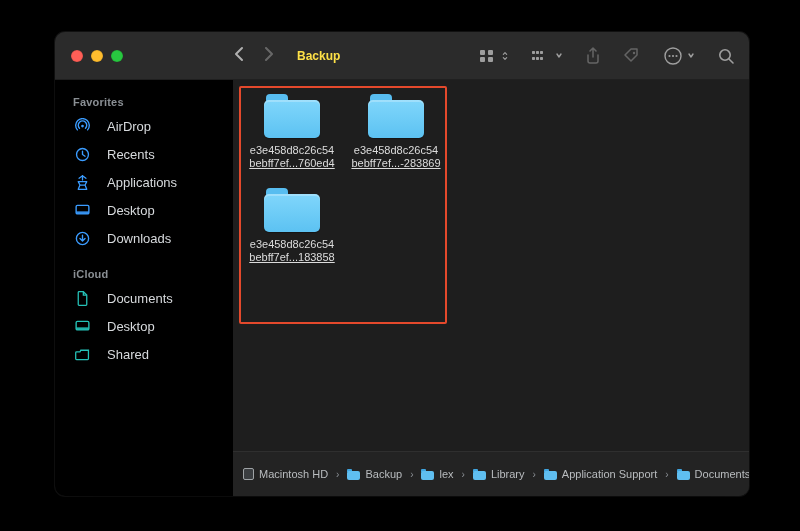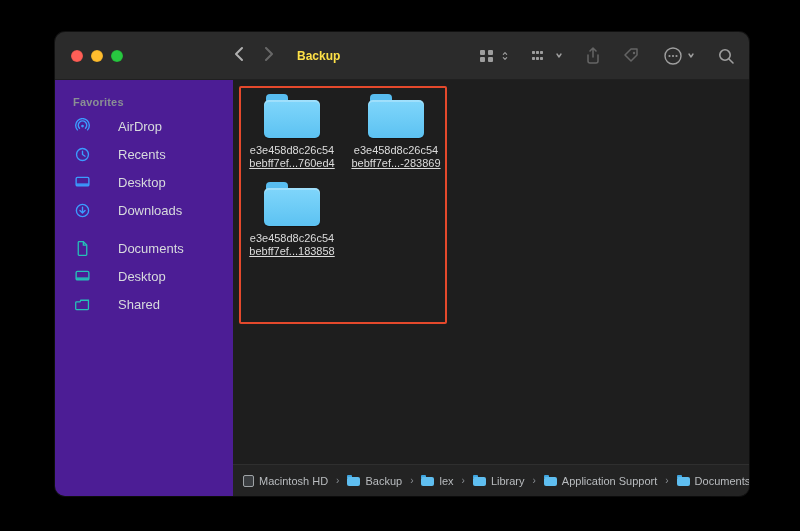--- a/index.html
+++ b/index.html
@@ -57,31 +57,31 @@
   .spacer { flex:1; }
   .tool-icons { display:flex; align-items:center; gap:22px; color:#9e9e9e; }
   .tool-icons .group { display:flex; align-items:center; gap:4px; }
   .tool-icons svg { display:block; }
   .chev { width:8px; height:10px; }
 
   
   .body { flex:1; display:flex; min-height:0; }
   .sidebar {
     width:178px; flex:0 0 178px;
-    background:#4c1d95;
+    background:#000000;
     padding: 10px 0 4px 0;
     overflow:hidden;
   }
   .section-title {
     color:#8a8f94; font-size:11px; font-weight:600;
     padding: 6px 18px 4px 18px;
     letter-spacing:0.2px;
   }
   .side-item {
-    display:flex; align-items:center; gap:27px;
+    display:flex; align-items:center; gap:16px;
     padding: 5px 12px 5px 18px;
     color:#d7dadd; font-size:13px;
     border-radius:6px; margin:0 0;
     cursor:default;
   }
   .side-item .icon { width:18px; height:18px; display:flex; align-items:center; justify-content:center; color:#3b9cff; }
   .side-item .icon svg { width:17px; height:17px; }
   .side-item .icon.teal { color:#25c2b8; }
   .section-gap { height:10px; }
 
@@ -98,21 +98,21 @@
   }
   .highlight-box {
     position:absolute;
     left:6px; top:6px;
     width:208px; height:238px;
     border:2px solid #e4492c;
     border-radius:2px;
     pointer-events:none;
   }
   .icon-grid {
-    display:flex; flex-wrap:wrap; gap:6px 6px;
+    display:flex; flex-wrap:wrap; gap:12px 6px;
     width: 210px;
   }
   .file {
     width: 98px;
     display:flex; flex-direction:column; align-items:center;
     padding-top:4px;
   }
   .folder-icon {
     width:56px; height:46px; position:relative; margin-bottom:6px;
   }
@@ -129,21 +129,21 @@
   }
   .file-label {
     color:#dcdcdc; font-size:11px; line-height:13px;
     text-align:center; width:100%;
     word-break:break-all;
   }
   .file-label .l2 { display:block;text-decoration:underline; }
 
   
   .pathbar {
-    height:32px; border-top:1px solid rgba(255,255,255,0.06);
+    height:45px; border-top:1px solid rgba(255,255,255,0.06);
     background:#232323;
     display:flex; align-items:center;
     padding: 0 10px;
     gap:6px;
     color:#b9bcbf; font-size:11px;
     white-space:nowrap; overflow:hidden;
   }
   .crumb { display:flex; align-items:center; gap:5px; }
   .sep { color:#8a8f94; font-size:10px; padding:0 2px; }
   .mini-folder {
@@ -270,37 +270,46 @@
             <svg viewBox="0 0 20 20">
               <circle cx="10" cy="10" r="7" fill="none" stroke="currentColor" stroke-width="1.6"></circle>
               <path d="M10 6v4l3 2" fill="none" stroke="currentColor" stroke-width="1.6" stroke-linecap="round"></path>
             </svg>
           </span>
         <span>Recents</span>
       </div>
       <div class="side-item">
         <span class="icon">
             <svg viewBox="0 0 20 20">
+              <path d="M10 2v5M10 2l-4 3M10 2l4 3M6 18h8M7 13l-2 5M13 13l2 5M5 9h10l-2 4H7z" fill="none" stroke="currentColor" stroke-width="1.5" stroke-linecap="round" stroke-linejoin="round"></path>
+            </svg>
+          </span>
+        <span>Applications</span>
+      </div>
+      <div class="side-item">
+        <span class="icon">
+            <svg viewBox="0 0 20 20">
               <rect x="2.5" y="4" width="15" height="10" rx="1.5" fill="none" stroke="currentColor" stroke-width="1.6"></rect>
               <rect x="2.5" y="11" width="15" height="3" fill="currentColor" opacity="0.9"></rect>
             </svg>
           </span>
         <span>Desktop</span>
       </div>
       <div class="side-item">
         <span class="icon">
             <svg viewBox="0 0 20 20">
               <circle cx="10" cy="10" r="7.2" fill="none" stroke="currentColor" stroke-width="1.6"></circle>
               <path d="M10 6v6M7 10l3 3 3-3" fill="none" stroke="currentColor" stroke-width="1.6" stroke-linecap="round" stroke-linejoin="round"></path>
             </svg>
           </span>
         <span>Downloads</span>
       </div>
 
       <div class="section-gap"></div>
+      <div class="section-title">iCloud</div>
       <div class="side-item">
         <span class="icon teal">
             <svg viewBox="0 0 20 20">
               <path d="M6 2h5l4 4v11a1 1 0 0 1-1 1H6a1 1 0 0 1-1-1V3a1 1 0 0 1 1-1z" fill="none" stroke="currentColor" stroke-width="1.5"></path>
               <path d="M11 2v4h4" fill="none" stroke="currentColor" stroke-width="1.5"></path>
             </svg>
           </span>
         <span>Documents</span>
       </div>
       <div class="side-item">

